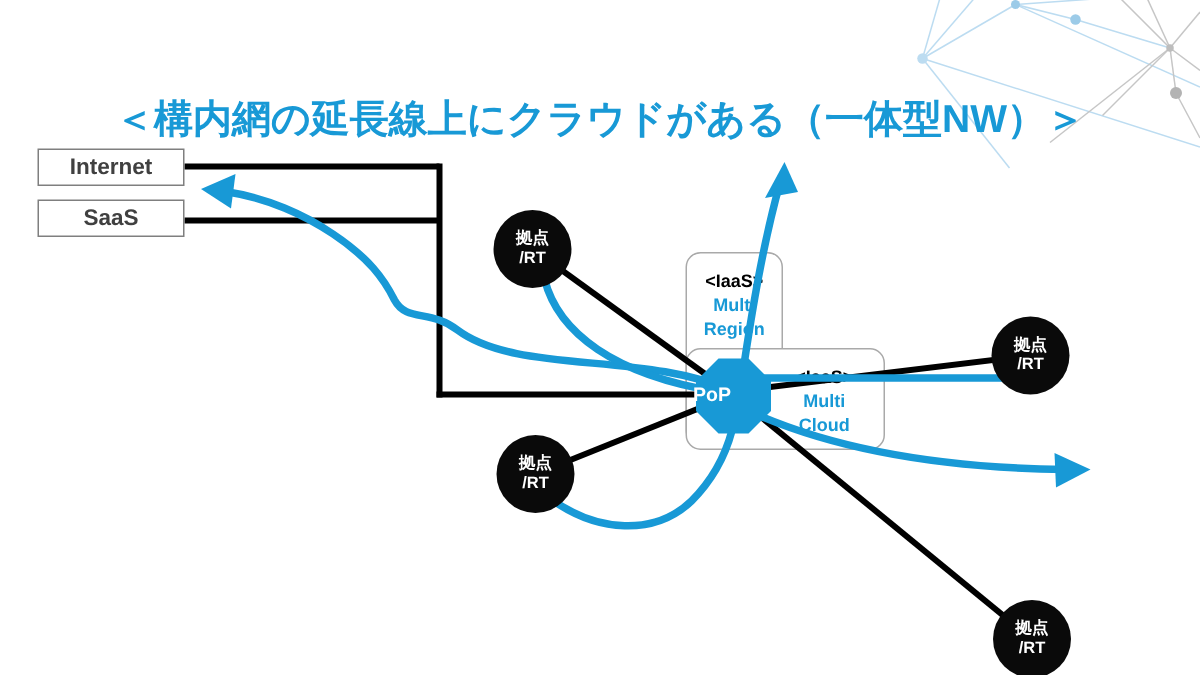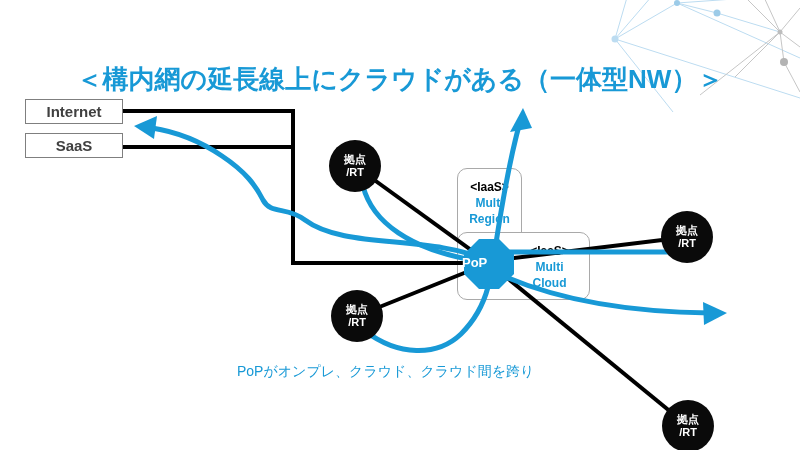--- a/index.html
+++ b/index.html
@@ -127,14 +127,13 @@
   <span>/RT</span>
 </div>
 <div class="node" style="left:662px;top:400px;">
   <span>拠点</span>
   <span>/RT</span>
 </div>
 
 <div id="title">＜構内網の延長線上にクラウドがある（一体型NW）＞</div>
 
 <div id="caption">
-  <div>PoPがオンプレ、クラウド、クラウド間を跨り</div>
 </div>
 
 </body></html>

